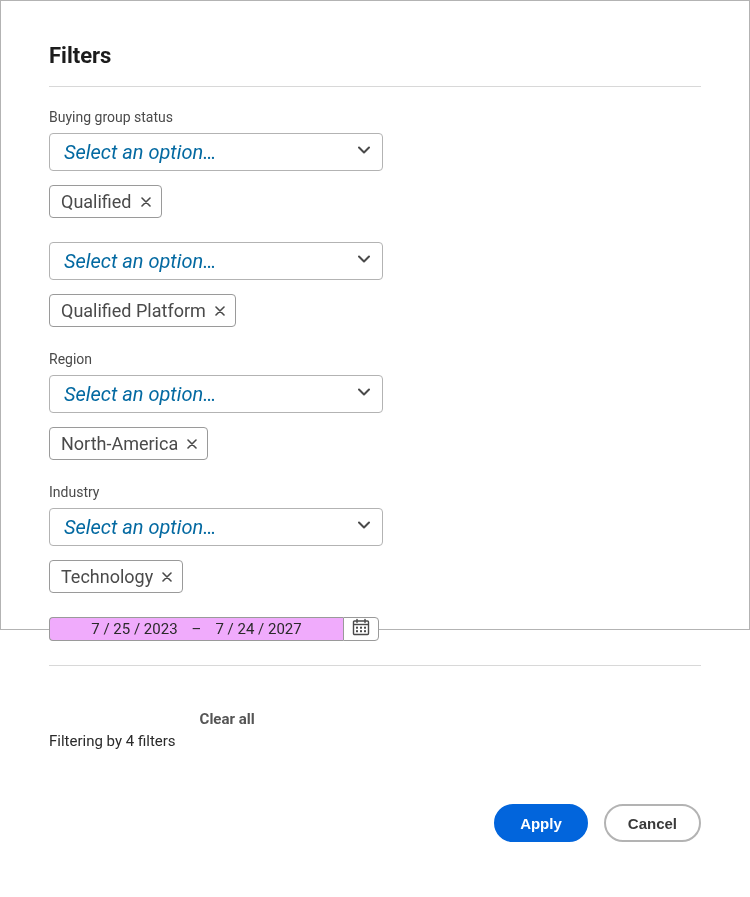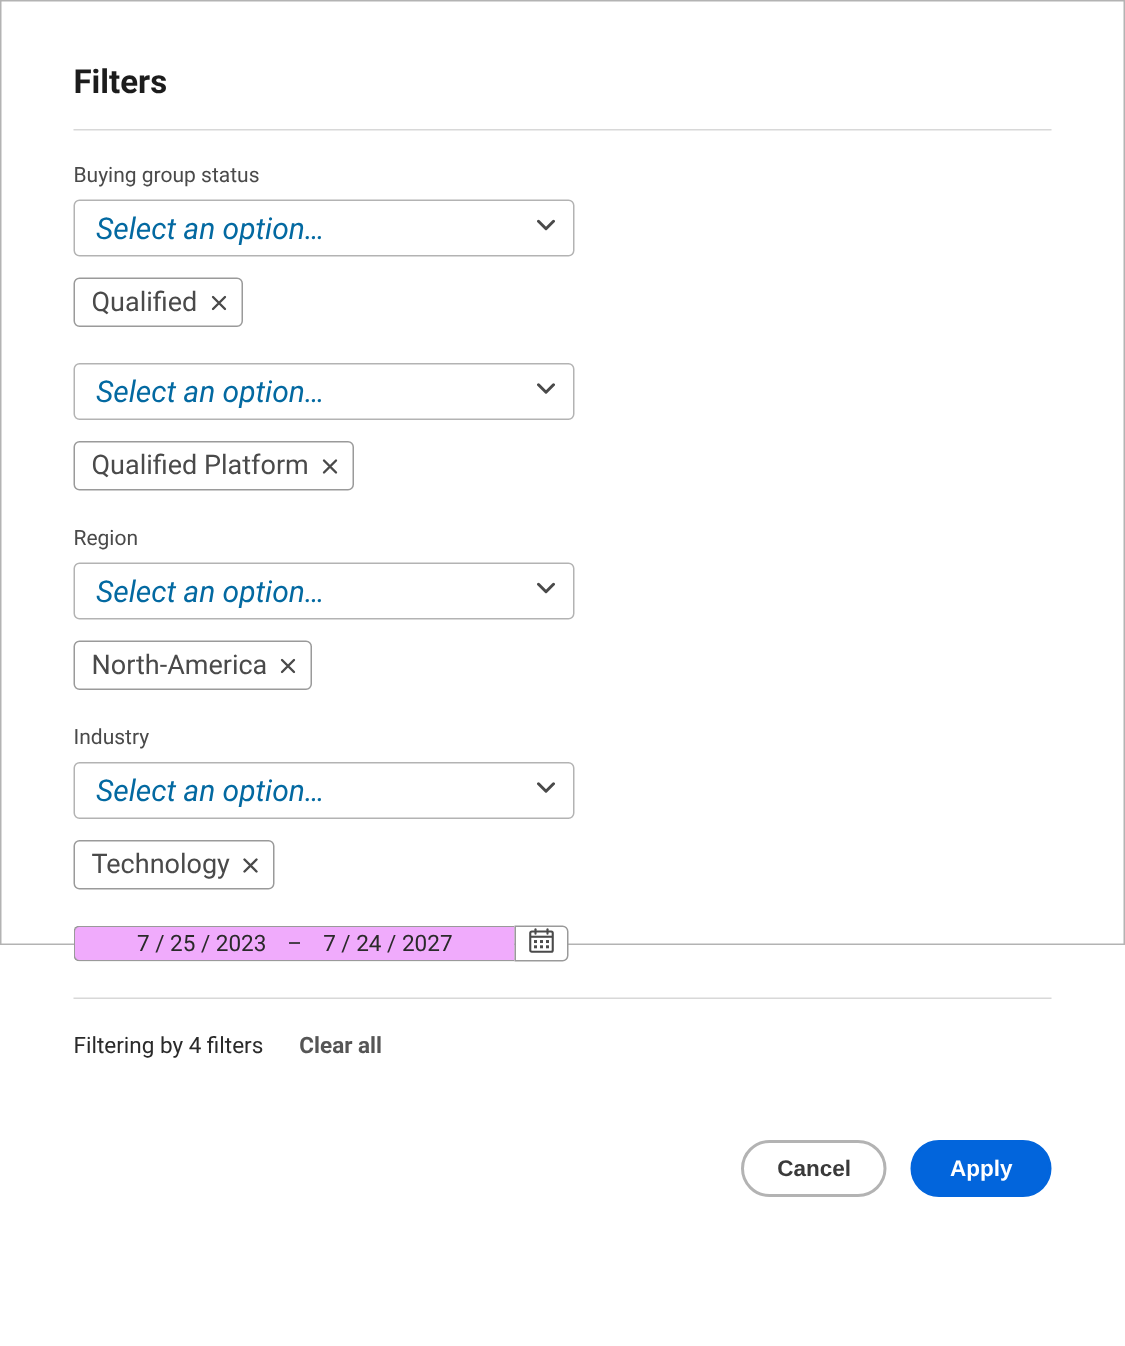--- a/index.html
+++ b/index.html
@@ -125,20 +125,21 @@
     }
     .summary-row {
       display: flex;
       align-items: center;
       gap: 24px;
       margin-bottom: 54px;
     }
     .summary-text {
       font-size: 15px;
       color: #2a2a2a;
+      margin-top: 44px;
     }
     .clear-all {
       font-size: 15px;
       color: #555;
       cursor: pointer;
       font-weight: bold;
     }
     .footer {
       display: flex;
       justify-content: flex-end;
@@ -279,16 +280,16 @@
   </div>
 
   <hr class="divider">
 
   <div class="summary-row">
     <span class="summary-text">Filtering by 4 filters</span>
     <span class="clear-all">Clear all</span>
   </div>
 
   <div class="footer">
+    <button class="btn btn-primary">Apply</button>
     <button class="btn btn-secondary">Cancel</button>
-    <button class="btn btn-primary">Apply</button>
   </div>
 </div>
 
 </body></html>

